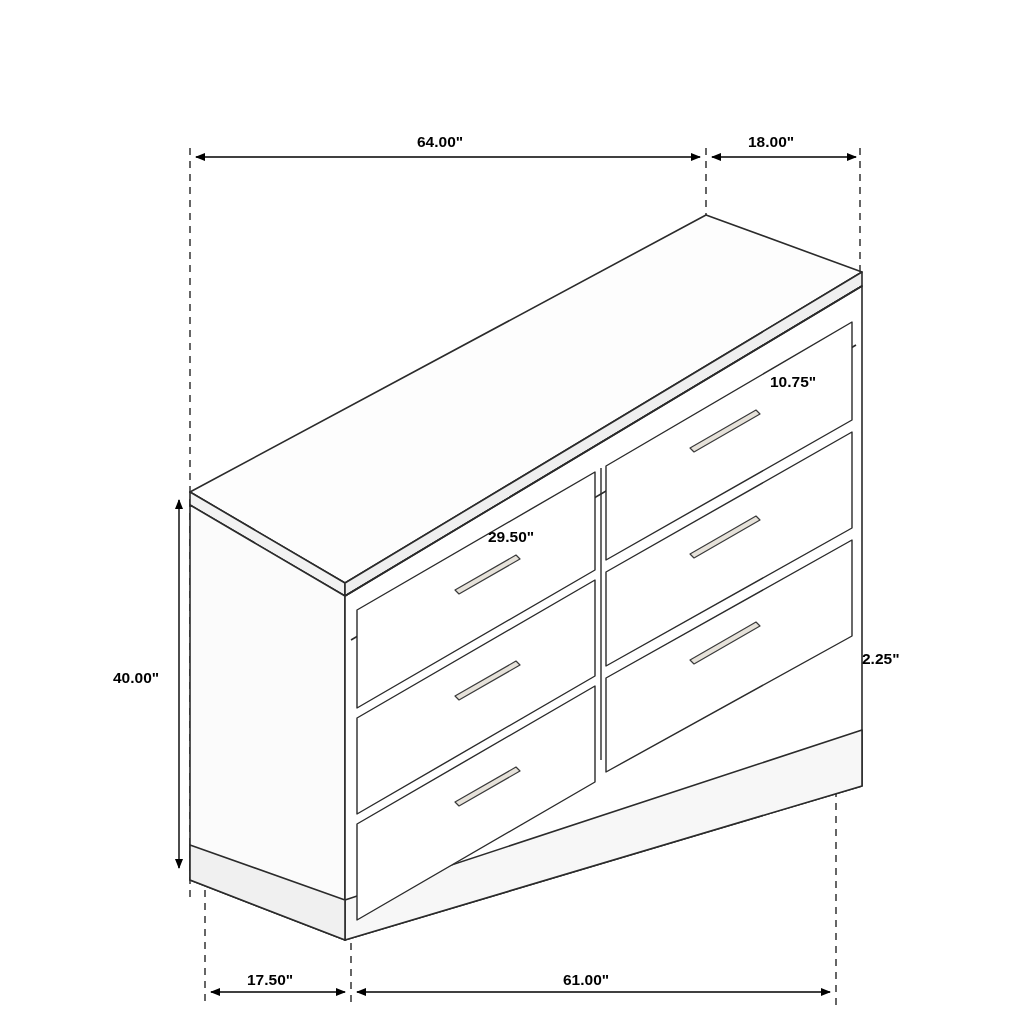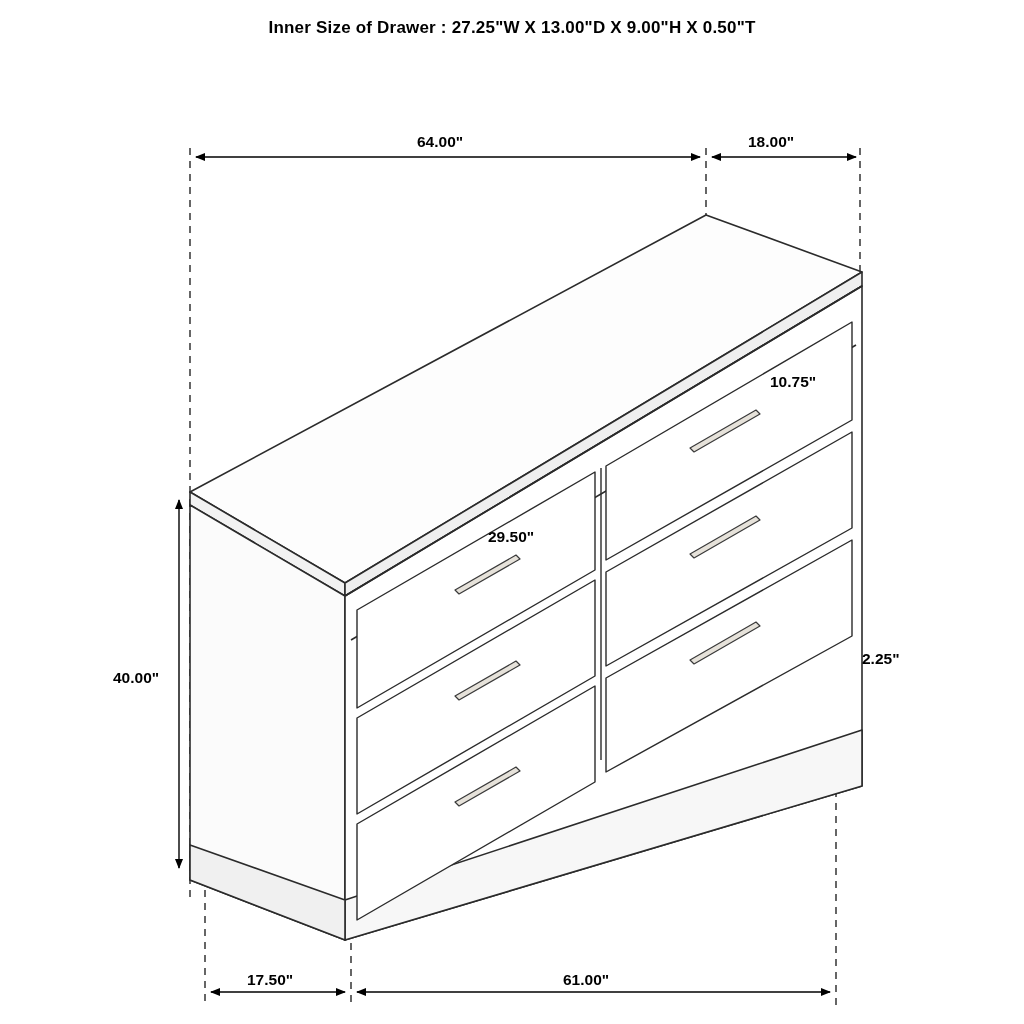--- a/index.html
+++ b/index.html
@@ -51,21 +51,20 @@
   .lbl-base      { left: 862px; top: 650px; }
   .lbl-diag      { left: 488px; top: 528px; }
   .lbl-basedepth { left: 247px; top: 971px; }
   .lbl-basewidth { left: 563px; top: 971px; }
 </style>
 </head>
 <body>
 
 <div id="page">
 
-  <div id="title">Inner Size of Drawer : 27.25"W X 13.00"D X 9.00"H X 0.50"T</div>
 
   <svg id="drawing" viewBox="0 0 1024 1024">
     <defs>
       <marker id="arrowEnd" markerWidth="10" markerHeight="8" refX="9" refY="4" orient="auto" markerUnits="userSpaceOnUse">
         <path d="M0,0 L10,4 L0,8 z" fill="#000"></path>
       </marker>
       <marker id="arrowStart" markerWidth="10" markerHeight="8" refX="1" refY="4" orient="auto" markerUnits="userSpaceOnUse">
         <path d="M10,0 L0,4 L10,8 z" fill="#000"></path>
       </marker>
     </defs>

